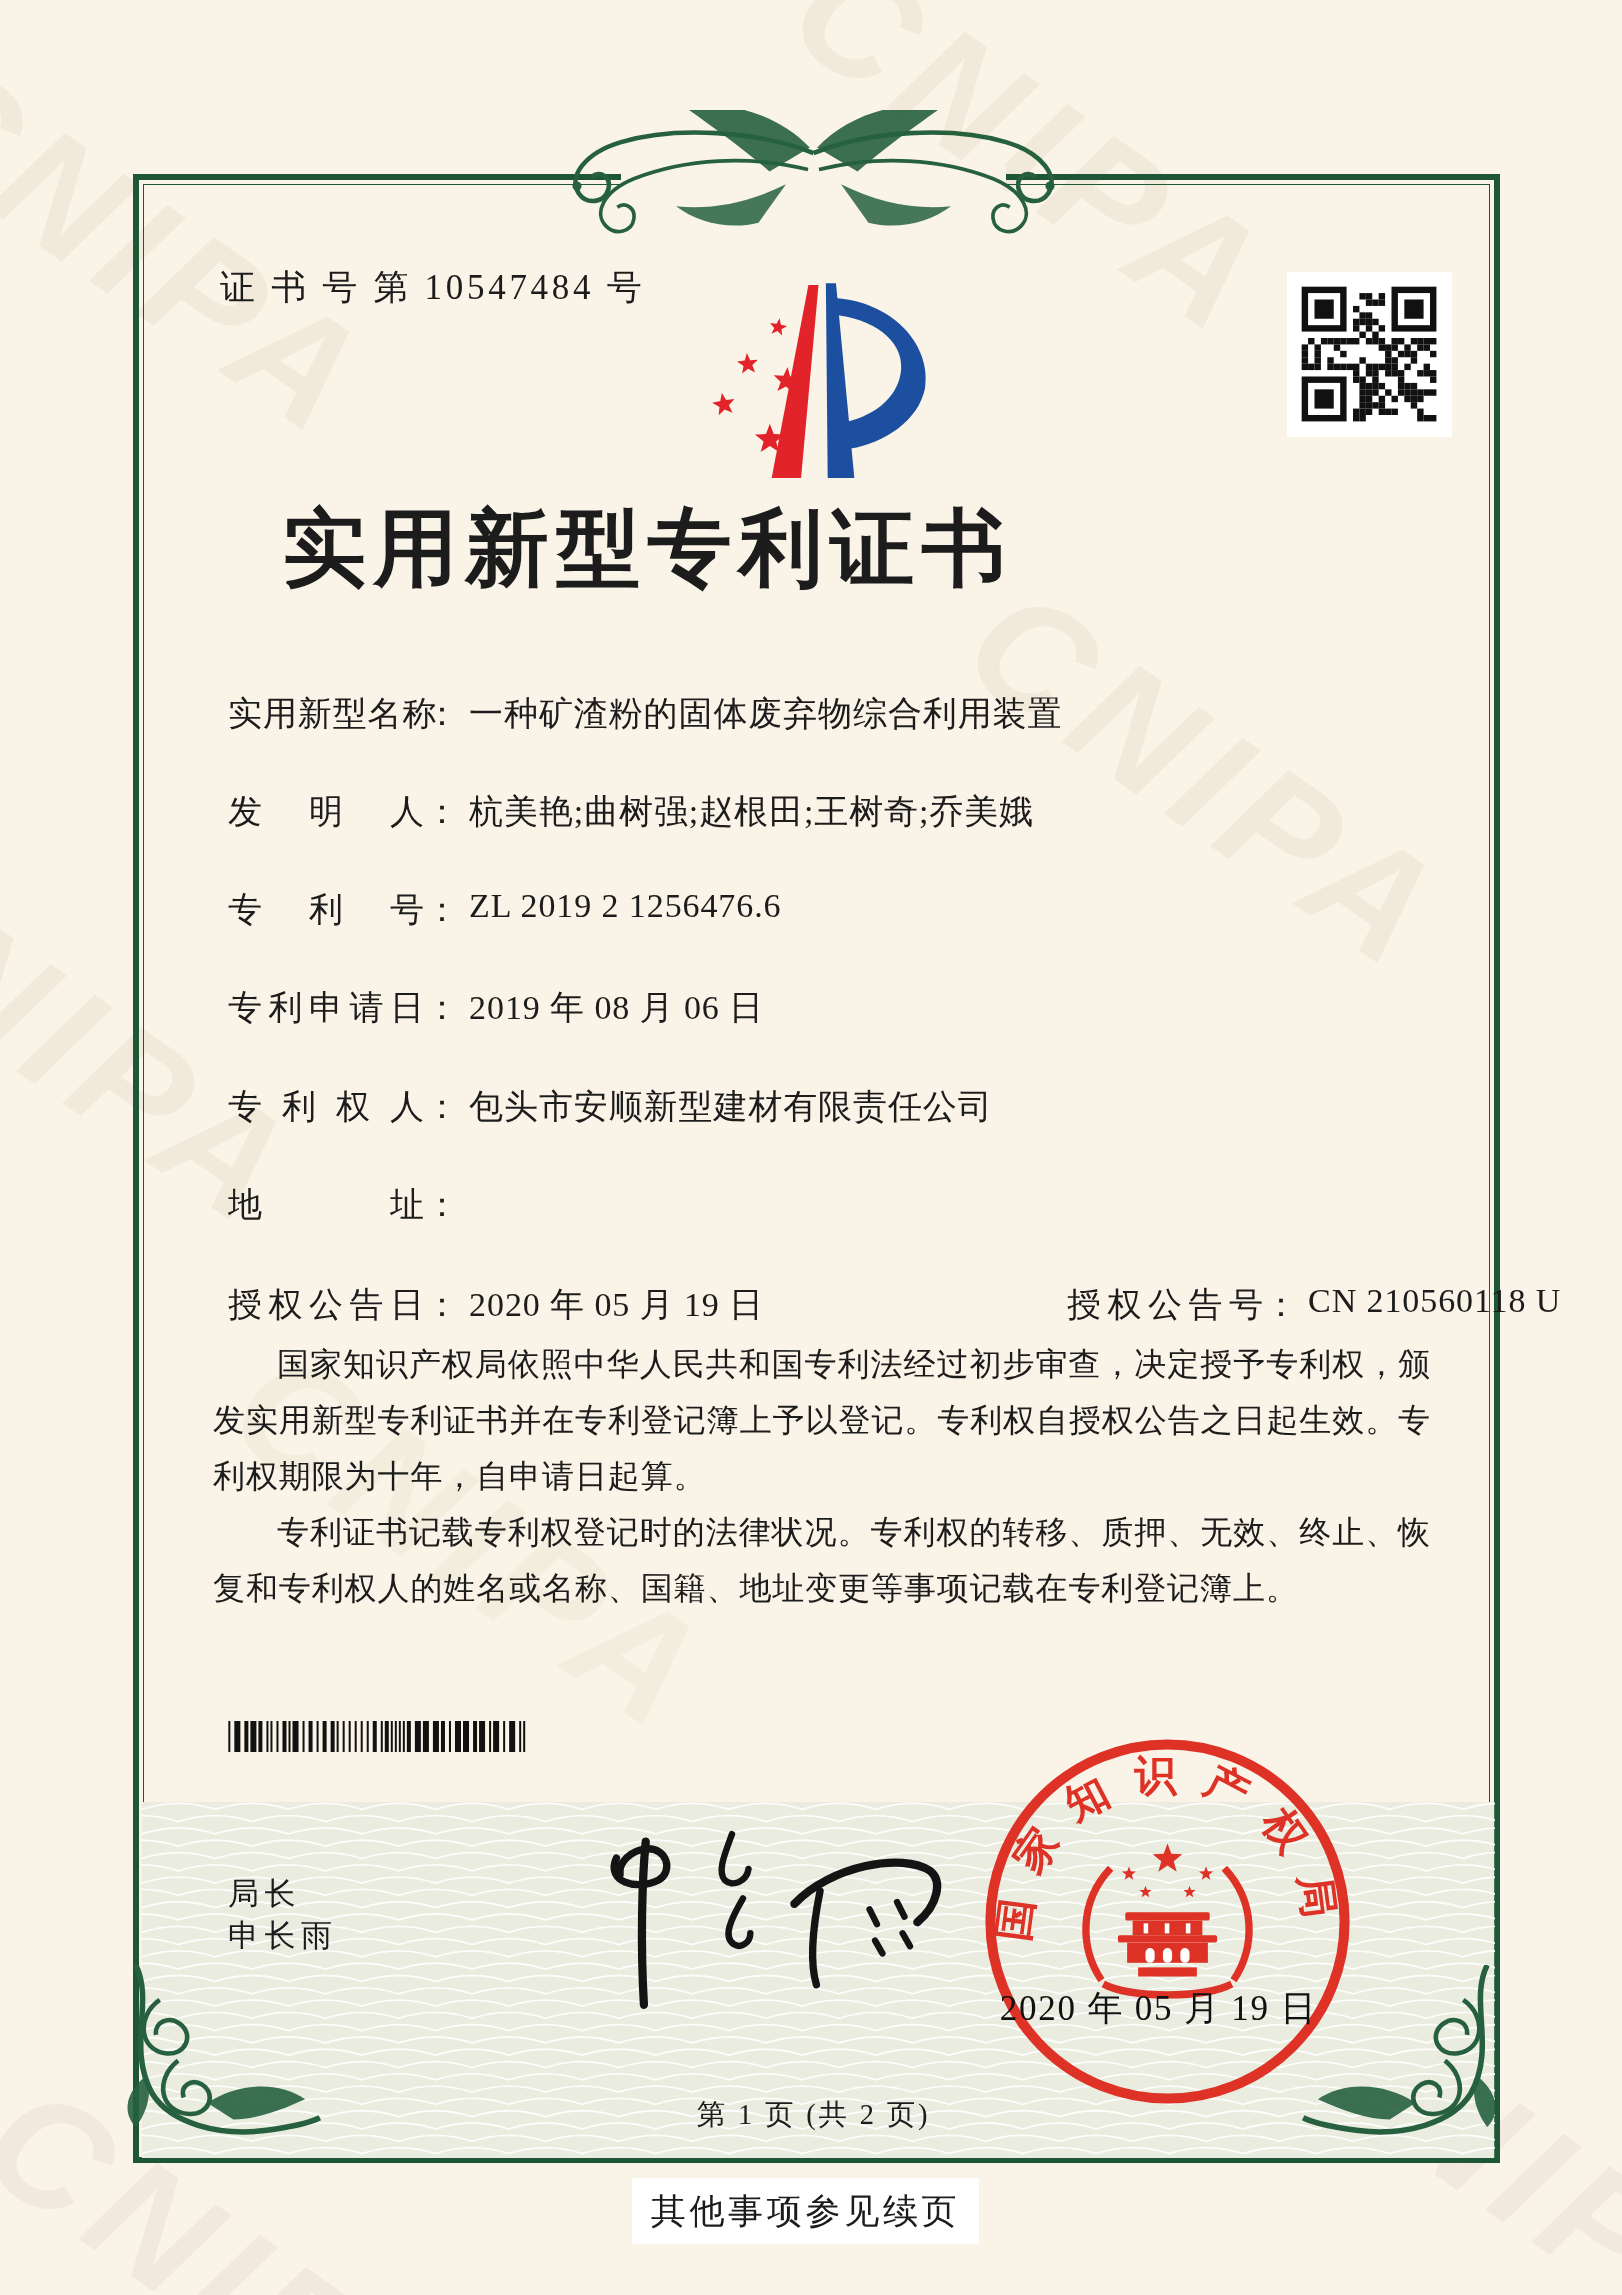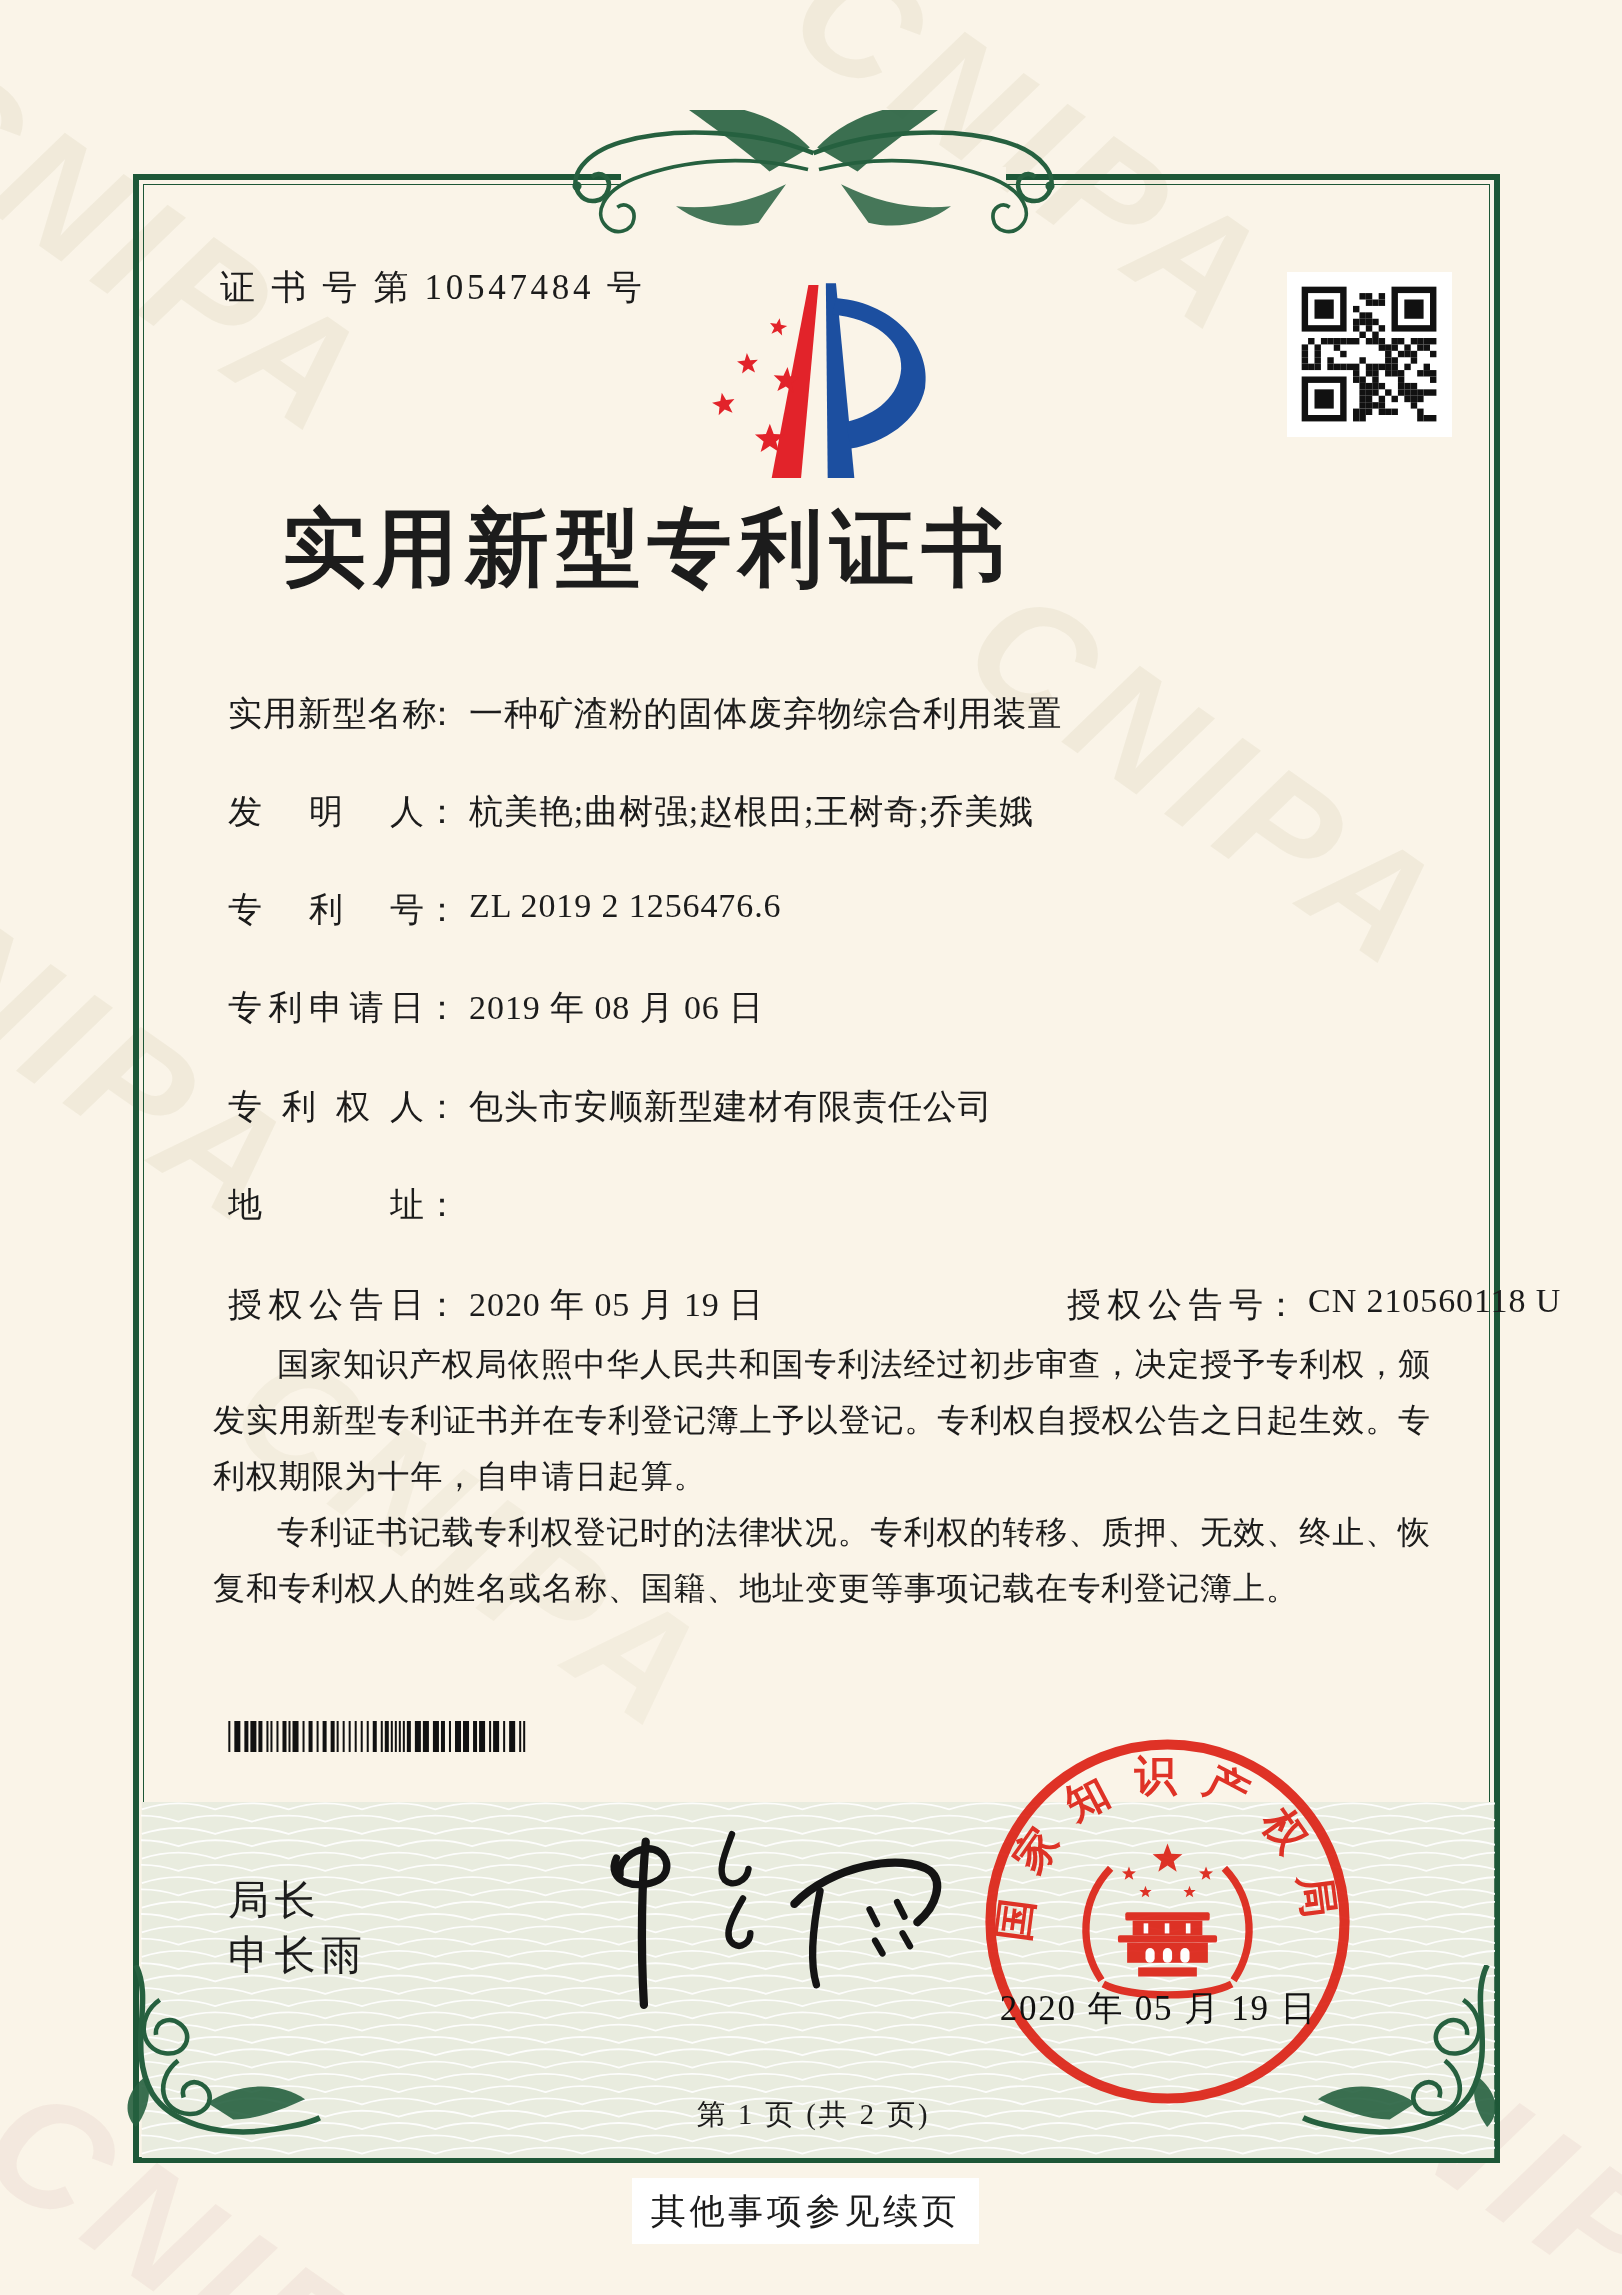--- a/index.html
+++ b/index.html
@@ -49,21 +49,21 @@
     position:absolute;left:213px;top:1336px;width:1218px;
     font-size:32px;line-height:56px;text-align:justify;letter-spacing:0.9px;
   }
   .paras p{margin:0;text-indent:2em;}
   
   #barcode{position:absolute;left:227px;top:1721px;}
   
   .officer{
     position:absolute;left:228px;top:1873px;
     font-family:"Liberation Sans","DejaVu Sans",sans-serif;
-    font-size:41px;font-weight:500;letter-spacing:5.5px;
+    font-size:31px;font-weight:500;letter-spacing:5.5px;
   }
   .officer .name{}
   #signature{position:absolute;left:528px;top:1814px;}
   
   #seal{position:absolute;left:984px;top:1738px;opacity:.93;}
   .seal-date{
     position:absolute;left:975px;top:1985px;width:367px;text-align:center;
     font-size:35px;letter-spacing:1.8px;color:#111;
   }
   

